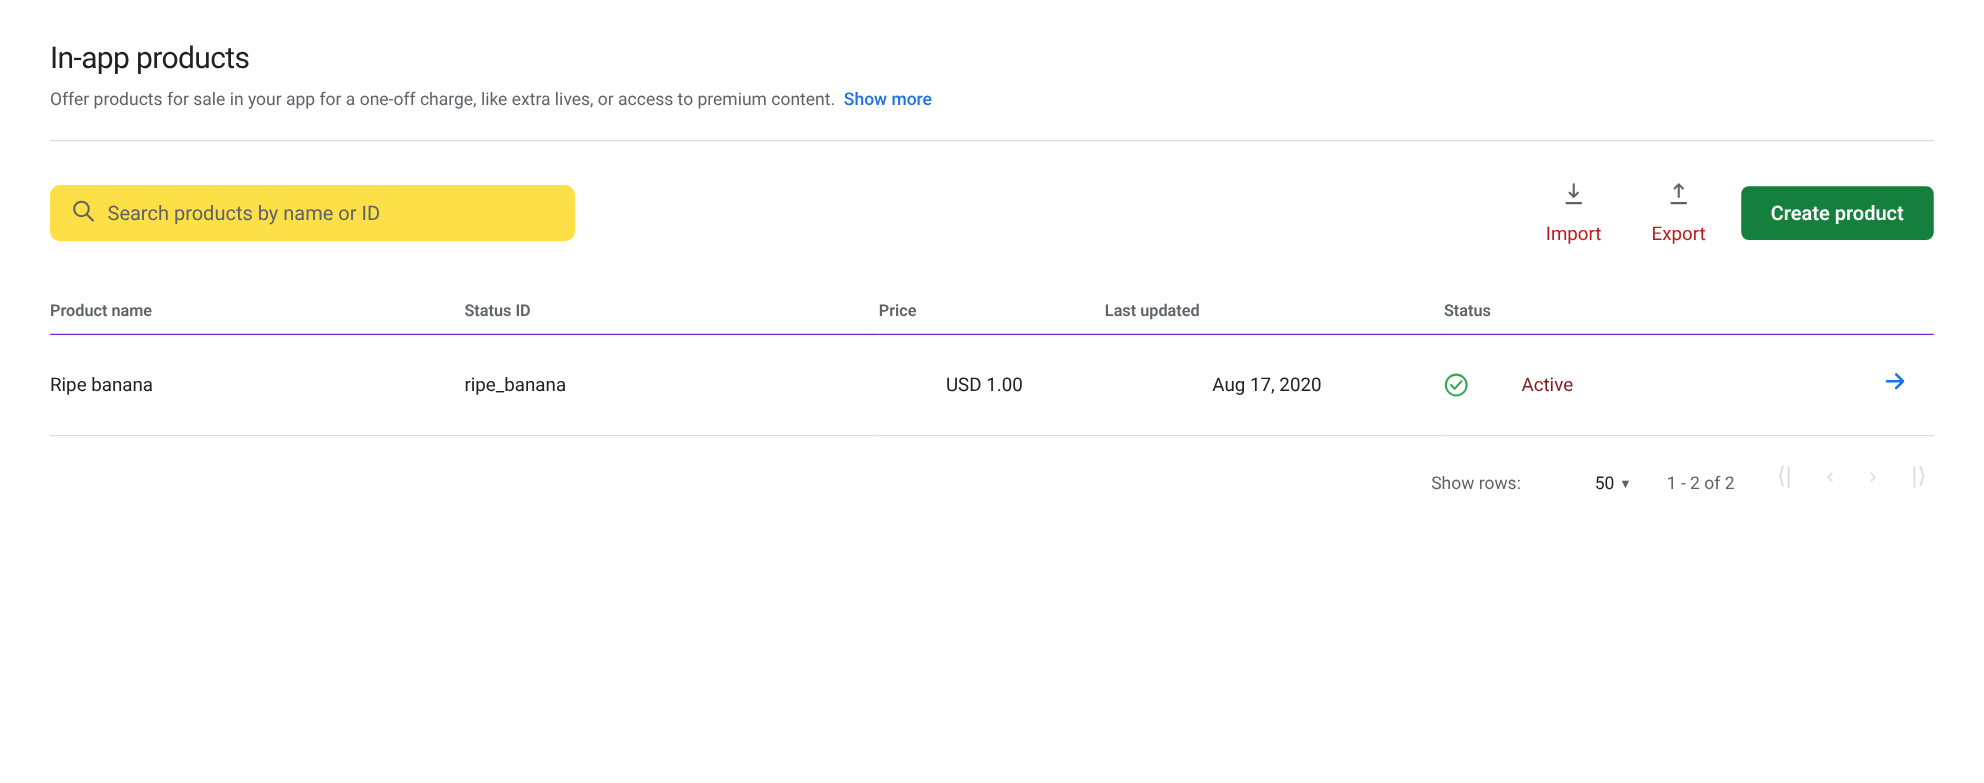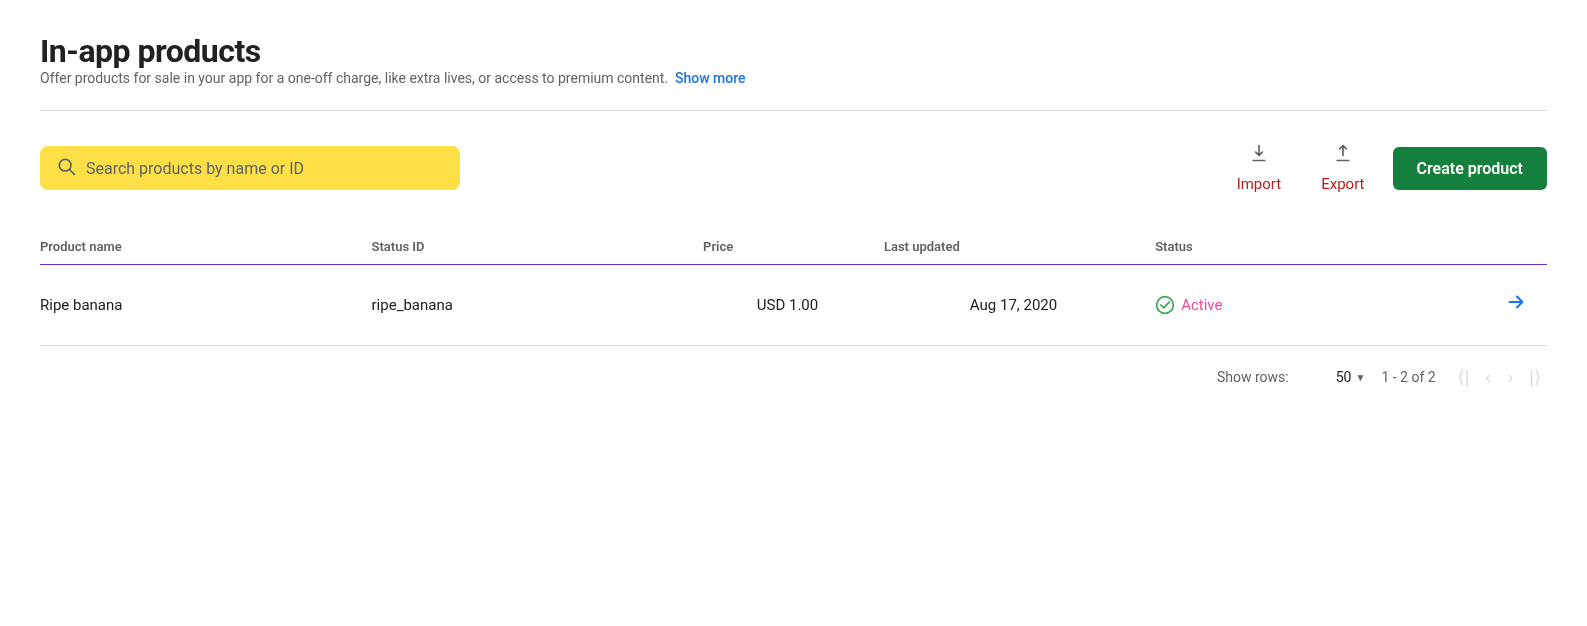--- a/index.html
+++ b/index.html
@@ -7,24 +7,24 @@
       font-family: 'Google Sans', Roboto, Arial, sans-serif;
       background: #fff;
       color: #202124;
       font-size: 14px;
     }
     .container {
       max-width: 1587px;
       padding: 32px 40px 24px 40px;
     }
     .page-title {
-      font-size: 32px;
-      font-weight: 700;
-      color: #202124;
-      margin-bottom: 0;
+      font-size: 24px;
+      font-weight: 400;
+      color: #202124;
+      margin-bottom: 12px;
       letter-spacing: -0.5px;
     }
     .subtitle {
       font-size: 14px;
       color: #5f6368;
       margin-bottom: 24px;
     }
     .subtitle a {
       color: #1a73e8;
       text-decoration: none;
@@ -135,40 +135,41 @@
       display: flex;
       align-items: center;
       gap: 6px;
     }
     .status-icon {
       width: 20px;
       height: 20px;
       flex-shrink: 0;
     }
     .status-text {
-      color: #ec4899;
+      color: #7f1d1d;
       font-size: 15px;
+      margin-left: 36px;
     }
     .arrow-btn {
       background: none;
       border: none;
       cursor: pointer;
       color: #1a73e8;
       font-size: 22px;
       padding: 4px 8px;
       border-radius: 4px;
     }
 
     
     .pagination-row {
       display: flex;
-      align-items: center;
+      align-items: flex-end;
       justify-content: flex-end;
       padding: 16px 0 8px 0;
-      gap: 4px;
+      gap: 16px;
       color: #5f6368;
       font-size: 14px;
     }
     .show-rows-label { color: #5f6368; }
     .rows-select {
       display: flex;
       align-items: center;
       gap: 4px;
       cursor: pointer;
       font-size: 14px;

